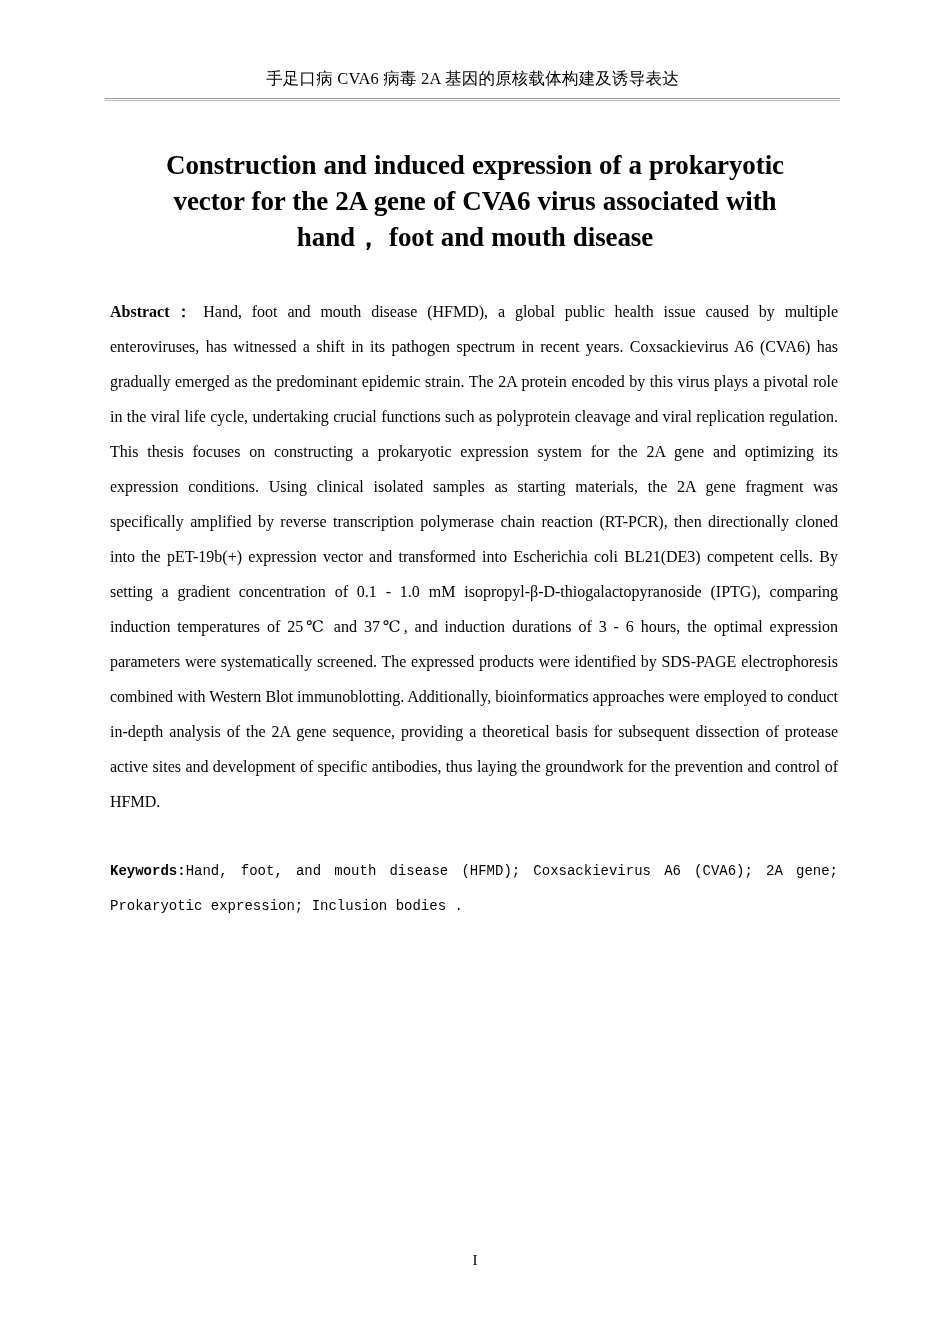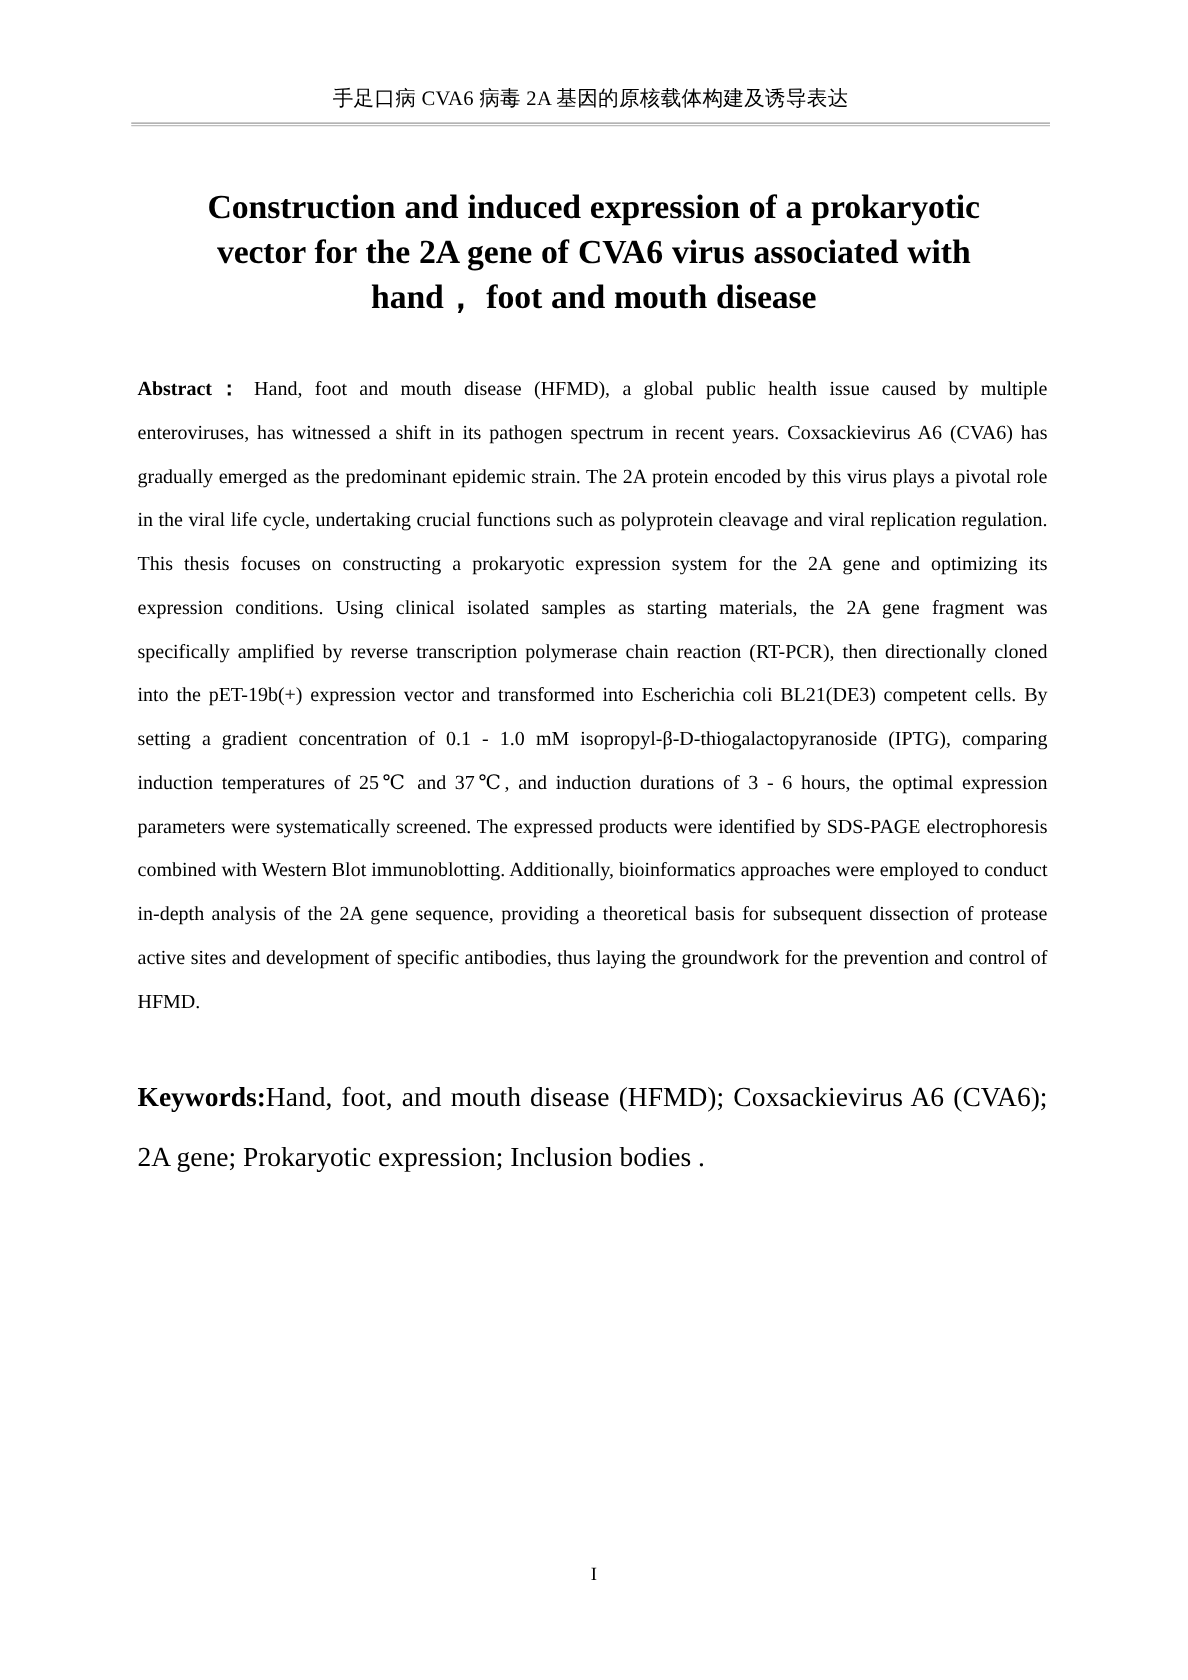--- a/index.html
+++ b/index.html
@@ -88,22 +88,23 @@
   .label-gap {
     display: inline-block;
     width: 6px;
   }
 
   .keywords {
     margin: 0;
     padding-top: 35px;
     text-align: justify;
     text-justify: inter-word;
-    font-size: 22px;
-    line-height: 48px;
+    font-size: 14px;
+    line-height: 35px;
+    font-family: Liberation Mono, monospace;
   }
 
   .keywords-label {
     font-weight: bold;
   }
 
   
   .footer {
     position: absolute;
     left: 0;

